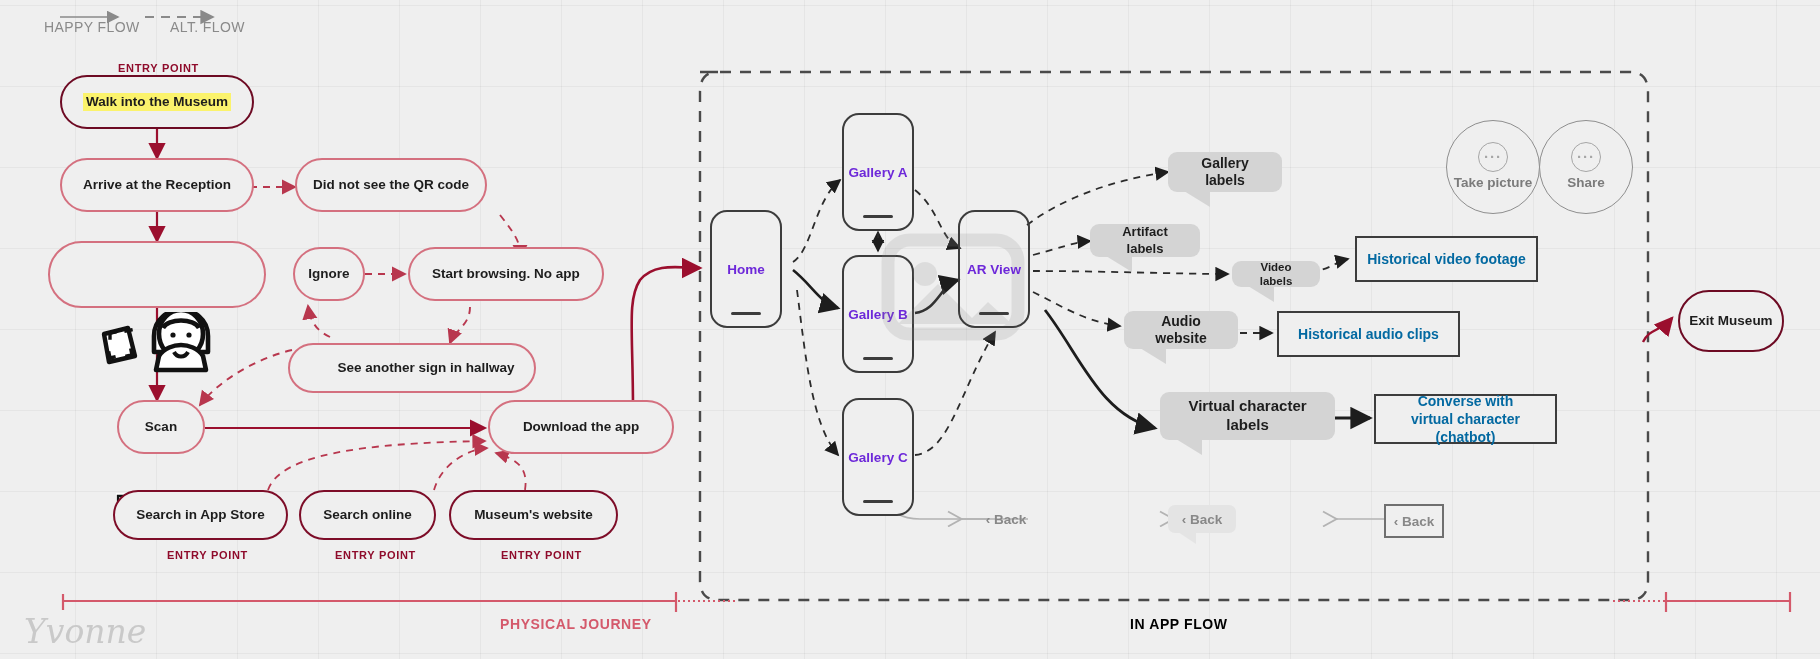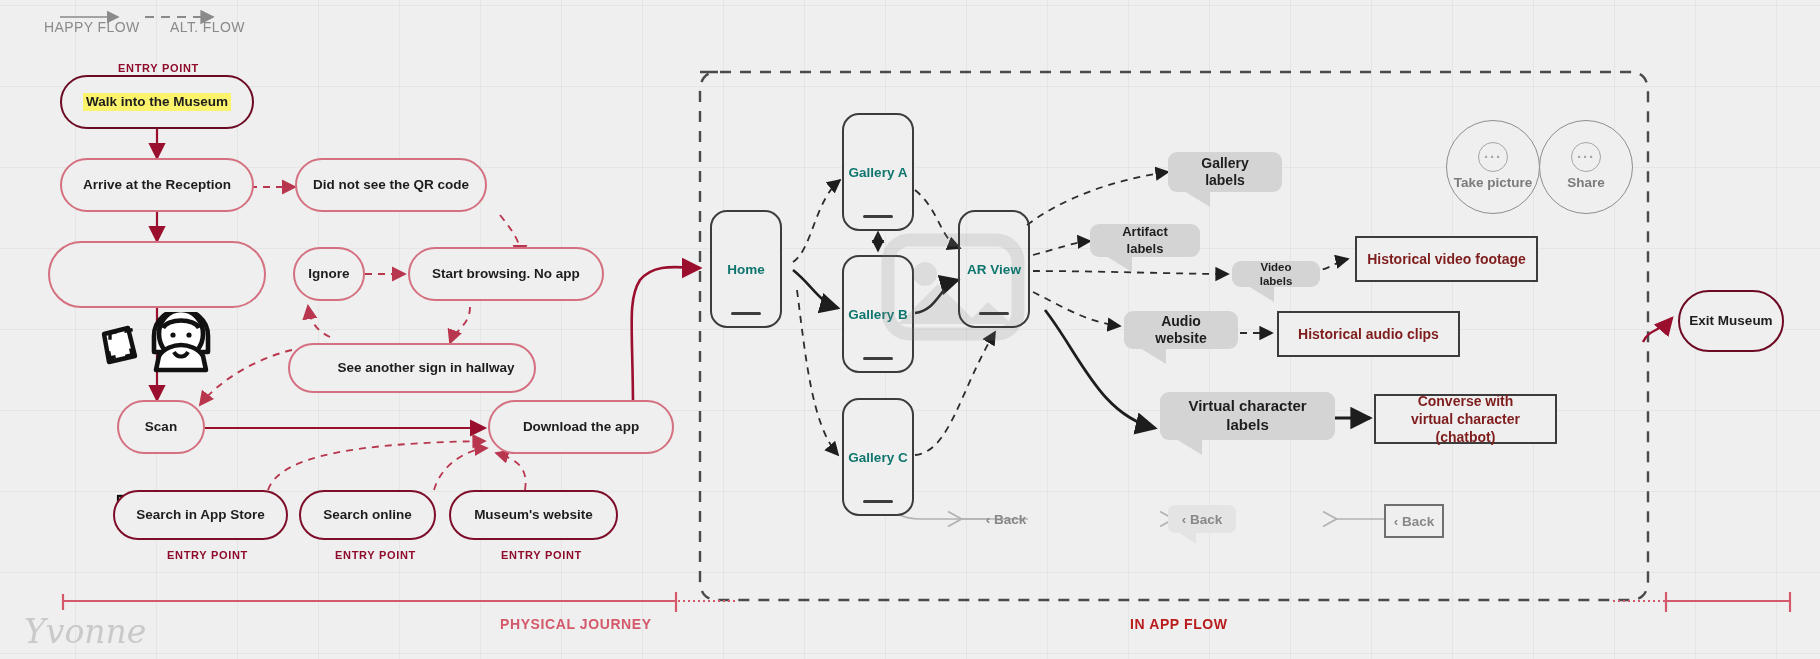--- a/index.html
+++ b/index.html
@@ -23,37 +23,37 @@
   #svglayer{position:absolute;left:0;top:0;width:1820px;height:659px;pointer-events:none;}
   .node{position:absolute;display:flex;align-items:center;justify-content:center;text-align:center;box-sizing:border-box;}
   .pill{
     border-radius:40px;border:2.2px solid #d4707f;background:#efefef;
     color:#1d1d1d;font-weight:bold;font-size:13.5px;line-height:1.25;
   }
   .pill.dark{border-color:#7d0d28;}
   .pill.darker{border:2.4px solid #6d0a23;}
   .phone{
     border:2.6px solid #3c3c3c;border-radius:17px;background:#efefef;
-    color:#0f766e;font-weight:bold;font-size:13.5px;
+    color:#6d28d9;font-weight:bold;font-size:13.5px;
   }
   .phone .homebar{
     position:absolute;bottom:11px;left:50%;transform:translateX(-50%);
     width:30px;height:3px;background:#3c3c3c;border-radius:2px;
   }
   .bubble{
     background:#d4d4d4;border-radius:9px;color:#1d1d1d;font-weight:bold;
     font-size:14px;line-height:1.25;padding:0 14px;
   }
   .bubble::after{
     content:"";position:absolute;left:16px;bottom:-15px;
     width:0;height:0;border-style:solid;border-width:16px 0 0 26px;
     border-color:#d4d4d4 transparent transparent transparent;
   }
   .rect{
-    border:2.2px solid #3c3c3c;background:#efefef;color:#7f1d1d;
+    border:2.2px solid #3c3c3c;background:#efefef;color:#0369a1;
     font-weight:bold;font-size:14px;line-height:1.3;
   }
   .circlebtn{
     border:1.7px solid #8e8e8e;border-radius:50%;background:#efefef;
     color:#7b7b7b;font-weight:bold;font-size:13.5px;line-height:1.2;
     flex-direction:column;
   }
   .circlebtn .dots{
     width:30px;height:30px;border:1.6px solid #a6a6a6;border-radius:50%;
     display:flex;align-items:center;justify-content:center;
@@ -75,21 +75,21 @@
   .backlbl.bub::after{
     content:"";position:absolute;left:10px;bottom:-11px;width:0;height:0;
     border-style:solid;border-width:12px 0 0 18px;
     border-color:#e4e4e4 transparent transparent transparent;
   }
   .backlbl.boxed{border:2px solid #6f6f6f;background:#efefef;}
   .foot{
     position:absolute;font-weight:bold;letter-spacing:.6px;white-space:nowrap;
   }
   .foot.pj{color:#d4596b;font-size:14px;}
-  .foot.af{color:#b91c1c;font-size:14px;}
+  .foot.af{color:#000000;font-size:14px;}
   .highlight{background:#fbf36c;padding:1px 3px;}
   .qricon{position:absolute;width:26px;height:26px;background:#fff;}
   .sig{
     position:absolute;color:#c9c9c9;font-family:"DejaVu Serif", serif;
     font-style:italic;font-size:33px;
   }
 </style>
 </head>
 <body>
 

